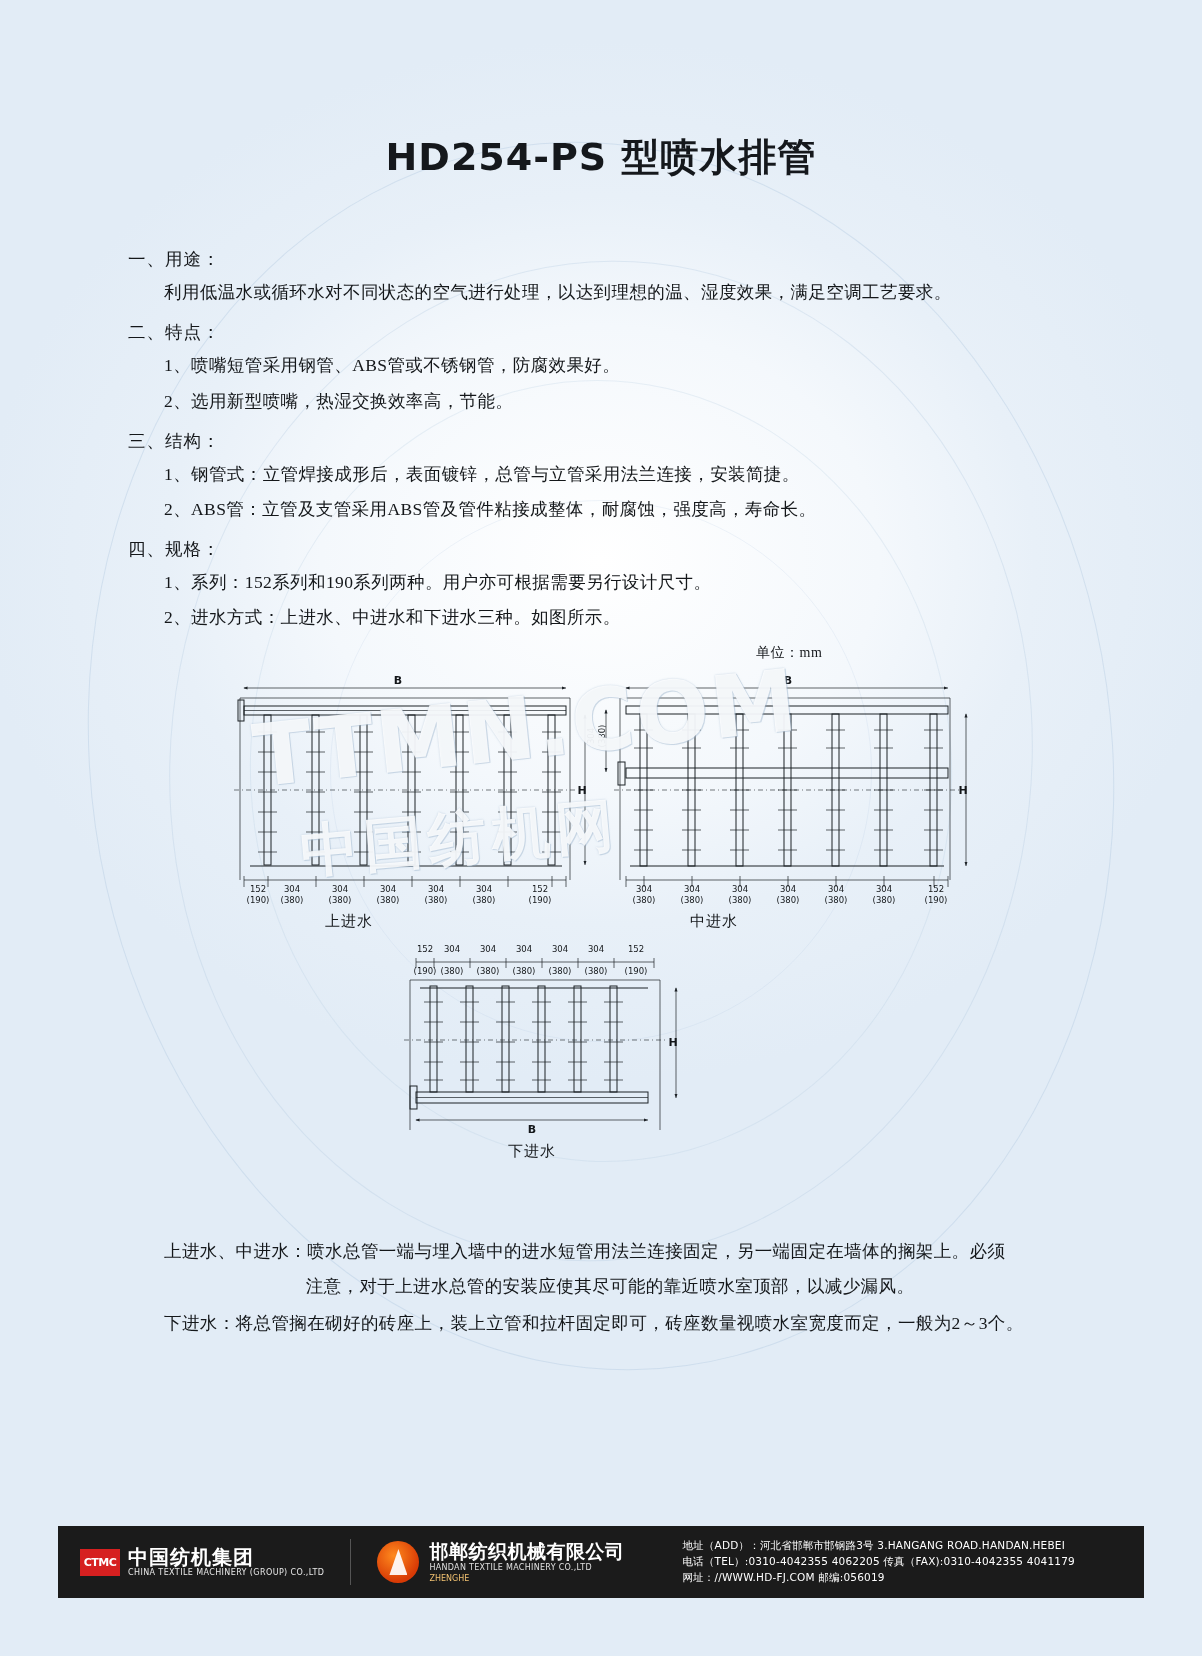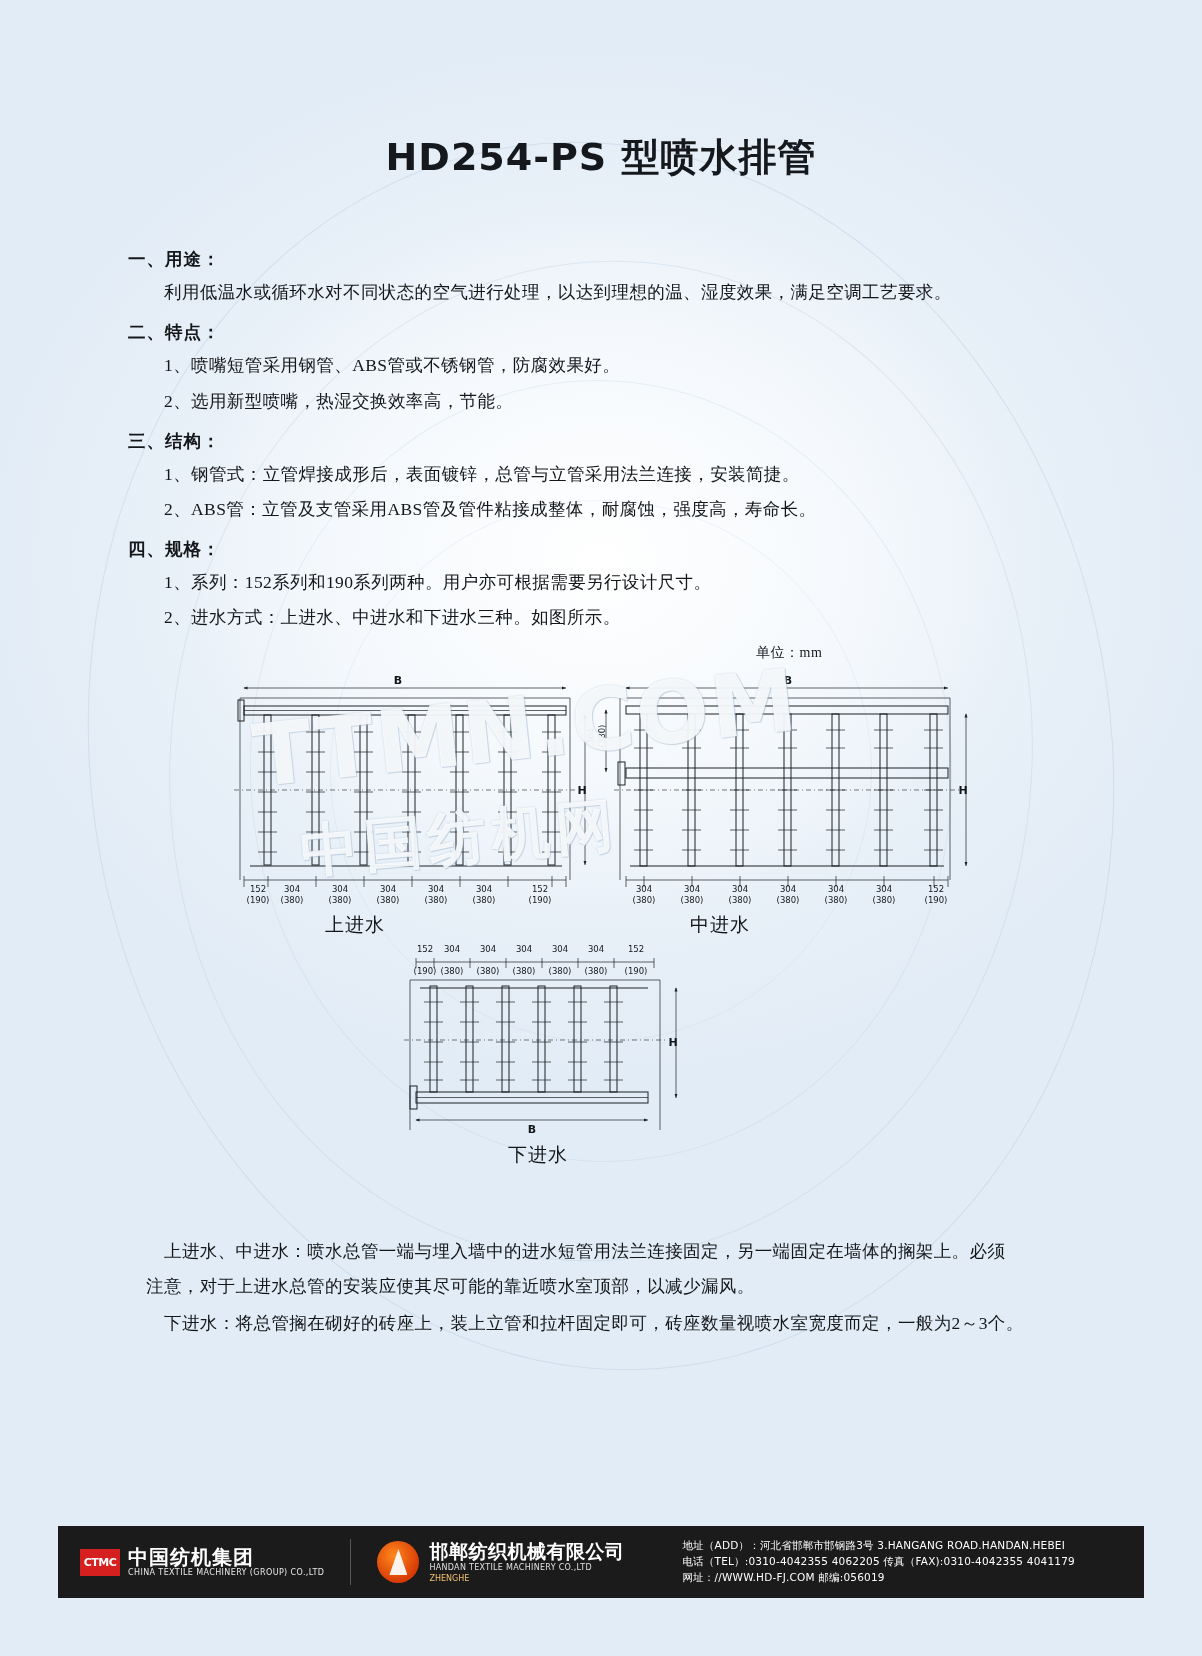--- a/index.html
+++ b/index.html
@@ -49,21 +49,20 @@
     left: 128px;
     width: 946px;
     top: 246px;
     color: #14171a;
     font-size: 17.5px;
     line-height: 1.55;
   }
   .sec-head {
     margin: 0 0 6px 0;
     letter-spacing: 1px;
-    font-weight: bold;
   }
   .para {
     margin: 0 0 8px 0;
     padding-left: 36px;
     letter-spacing: 0.4px;
   }
   .sec-gap { height: 5px; }
 
   
   .drawing {
@@ -76,21 +75,21 @@
   .unit-label {
     position: absolute;
     left: 556px;
     top: 4px;
     font-size: 14px;
     color: #15181c;
     letter-spacing: .5px;
   }
   .caption {
     position: absolute;
-    font-size: 19px;
+    font-size: 15px;
     color: #14171a;
     letter-spacing: 1px;
   }
 
   .watermark {
     position: absolute;
     pointer-events: none;
     color: rgba(255,255,255,0.85);
     font-family: "DejaVu Sans", "Liberation Sans", sans-serif;
     font-weight: bold;
@@ -458,21 +457,21 @@
     <div class="caption" style="left:125px; top:272px;">上进水</div>
     <div class="caption" style="left:490px; top:272px;">中进水</div>
     <div class="caption" style="left:308px; top:502px;">下进水</div>
   </div>
 
   <div class="watermark wm1">TTMN.COM</div>
   <div class="watermark wm2">中国纺机网</div>
 
   <div class="body-text" style="top:1238px;">
     <p class="para" style="margin-bottom:8px;">上进水、中进水：喷水总管一端与埋入墙中的进水短管用法兰连接固定，另一端固定在墙体的搁架上。必须</p>
-    <p class="para" style="padding-left:18px; margin-bottom:10px;">注意，对于上进水总管的安装应使其尽可能的靠近喷水室顶部，以减少漏风。</p>
+    <p class="para" style="padding-left:18px; margin-bottom:10px;text-align:center;">注意，对于上进水总管的安装应使其尽可能的靠近喷水室顶部，以减少漏风。</p>
     <p class="para">下进水：将总管搁在砌好的砖座上，装上立管和拉杆固定即可，砖座数量视喷水室宽度而定，一般为2～3个。</p>
   </div>
 
   <div class="footer-bar"></div>
   <div class="footer-inner">
 
     <div class="logo-ctmc">
       <div class="ctmc-mark">CTMC</div>
       <div>
         <div class="ctmc-text-cn">中国纺机集团</div>

